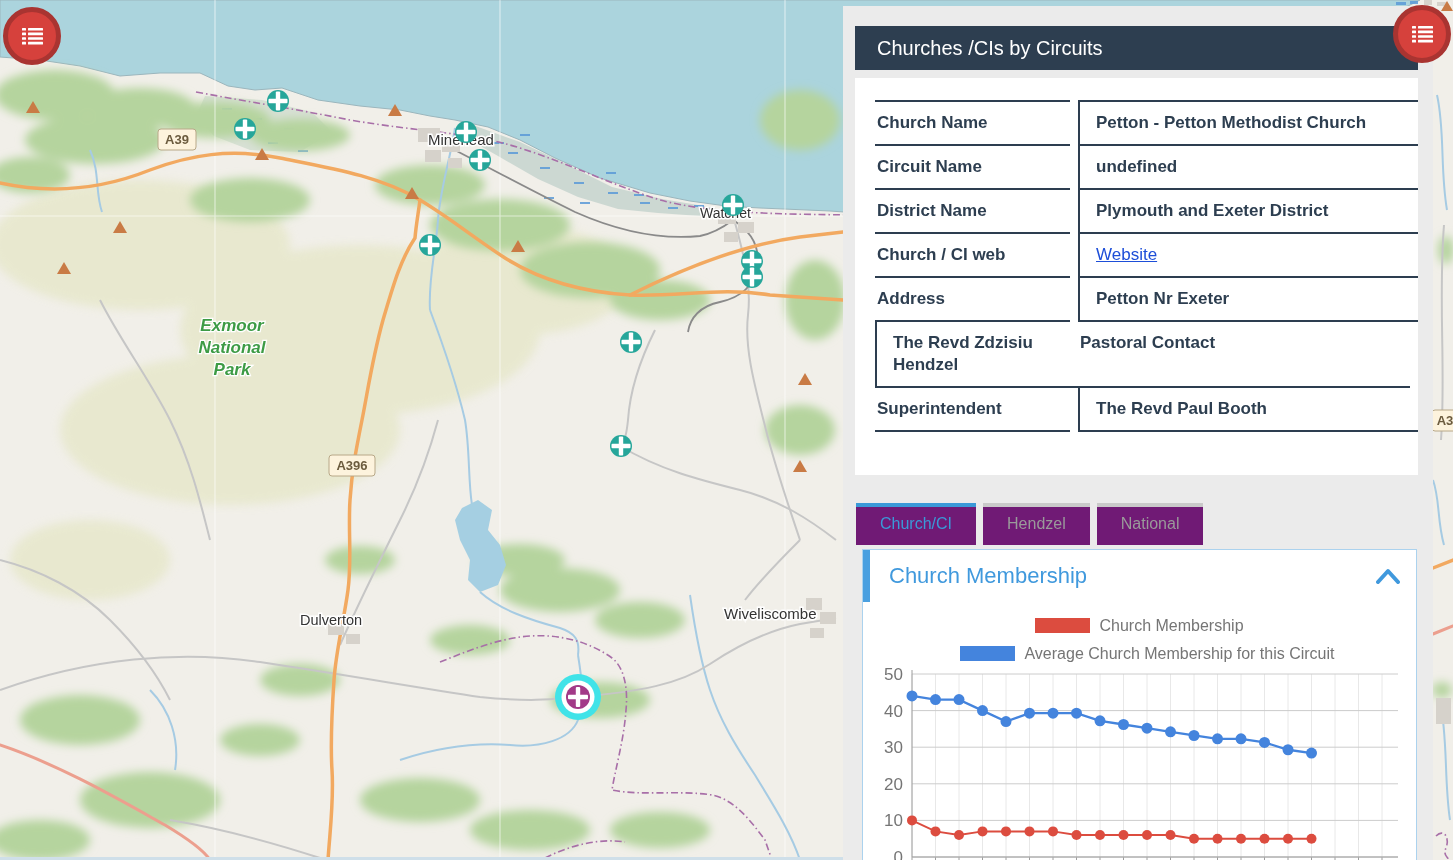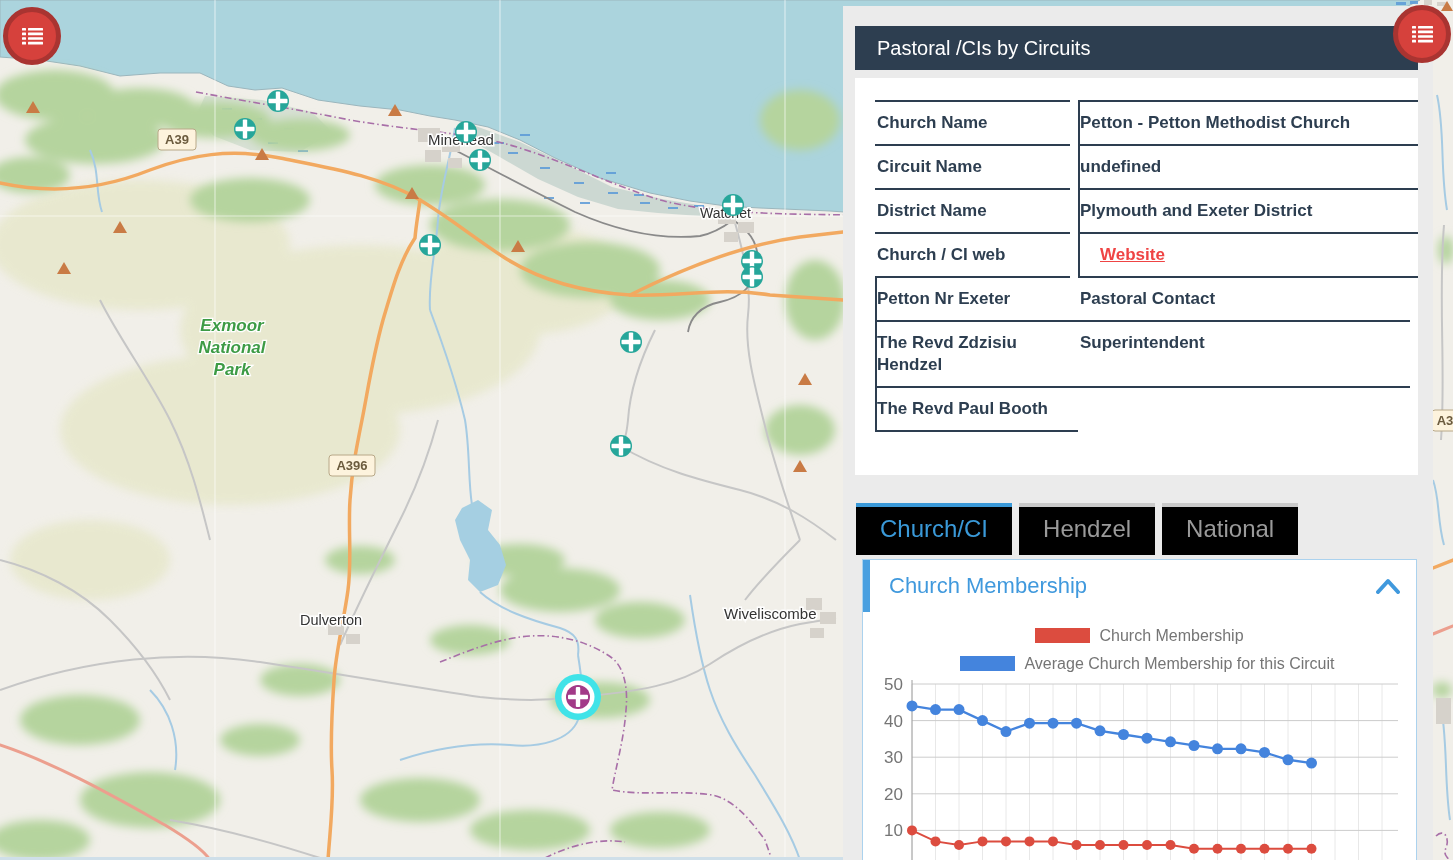--- a/index.html
+++ b/index.html
@@ -16,26 +16,26 @@
 
   
   #panel{position:absolute;left:843px;top:6px;width:590px;height:854px;background:#ebebeb;z-index:10;}
   .panel-header{margin:20px 15px 0 12px;width:563px;height:44px;background:#2d3e50;color:#fff;
        font-size:20px;display:flex;align-items:center;padding-left:22px;box-sizing:border-box;}
   .card{margin:8px 15px 0 12px;width:563px;background:#fff;box-sizing:border-box;
        padding:22px 0 26px 20px;height:397px;}
   .details{display:grid;grid-template-columns:203px 1fr;font-size:17px;color:#2d3e50;font-weight:bold;}
   .details .cell{border-bottom:2px solid #2d3e50;padding:10px 2px;line-height:22px;box-sizing:border-box;}
   .details .lbl{margin-right:8px;}
-  .details .val{border-left:2px solid #2d3e50;padding-left:0;}
+  .details .val{border-left:2px solid #2d3e50;padding-left:16px;}
   .details .first{border-top:2px solid #2d3e50;}
-  .details a{color:#ef4444;text-decoration:underline;font-weight:bold;margin-left:20px;}
+  .details a{color:#1d4ed8;text-decoration:underline;font-weight:normal;}
 
   .tabs{margin:28px 0 0 13px;display:flex;gap:7px;}
-  .tab{background:#000000;border-top:4px solid #c9c9c9;color:#9a9a9a;font-size:24px;
+  .tab{background:#701a75;border-top:4px solid #c9c9c9;color:#9a9a9a;font-size:16px;
        padding:8px 24px 12px;cursor:pointer;}
   .tab.active{border-top-color:#3a99d8;color:#3a99d8;}
 
   .accordion{margin:4px 0 0 19px;width:555px;background:#fff;border:1px solid #abd2ee;
        box-sizing:border-box;height:313px;}
   .acc-header{display:flex;align-items:center;border-left:7px solid #4aa0e0;height:52px;
        padding:0 16px 0 19px;cursor:pointer;}
   .acc-title{color:#4099dd;font-size:22px;flex:1;}
   .legend-row{display:flex;justify-content:center;align-items:center;gap:9px;
        font-size:16px;color:#757575;height:19px;}
@@ -330,36 +330,37 @@
         <rect x="0" y="11.2" width="4" height="2.6" rx="0.5"></rect>
           <rect x="6" y="11.2" width="15" height="2.6" rx="0.5"></rect>
         <rect x="0" y="15.8" width="4" height="2.6" rx="0.5"></rect>
           <rect x="6" y="15.8" width="15" height="2.6" rx="0.5"></rect>
       </g>
     </svg>
   </div>
 
   <div id="panel">
     <div class="panel-header">
-      <span>Pastoral /CIs by Circuits</span>
+      <span>Churches /CIs by Circuits</span>
     </div>
 
     <div class="card">
       <div class="details" id="details-grid">
           <div class="cell lbl first">Church Name</div>
           <div class="cell val first">Petton - Petton Methodist Church</div>
           <div class="cell lbl">Circuit Name</div>
           <div class="cell val">undefined</div>
           <div class="cell lbl">District Name</div>
           <div class="cell val">Plymouth and Exeter District</div>
           <div class="cell lbl">Church / CI web</div>
           <div class="cell val"><a href="#">Website</a></div>
+          <div class="cell lbl">Address</div>
           <div class="cell val">Petton Nr Exeter</div>
+          <div class="cell val">The Revd Zdzisiu Hendzel</div>
           <div class="cell lbl">Pastoral Contact</div>
-          <div class="cell val">The Revd Zdzisiu Hendzel</div>
           <div class="cell lbl">Superintendent</div>
           <div class="cell val">The Revd Paul Booth</div>
         </div>
     </div>
 
     <div class="tabs" id="tabs-bar">
         <div class="tab active">Church/CI</div>
         <div class="tab">Hendzel</div>
         <div class="tab">National</div>
       </div>

